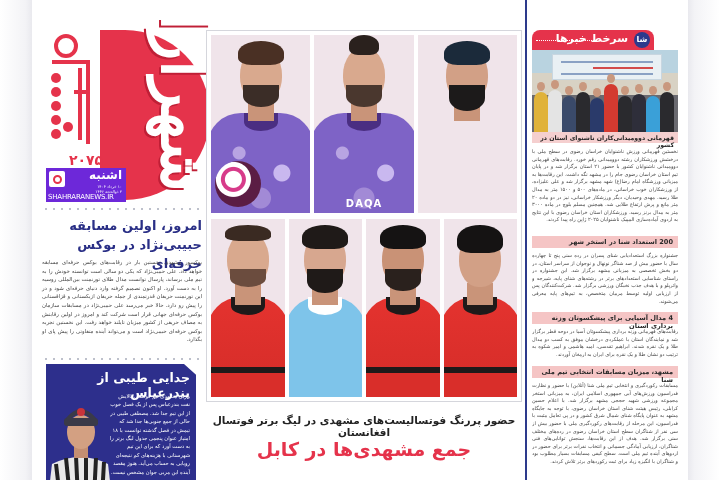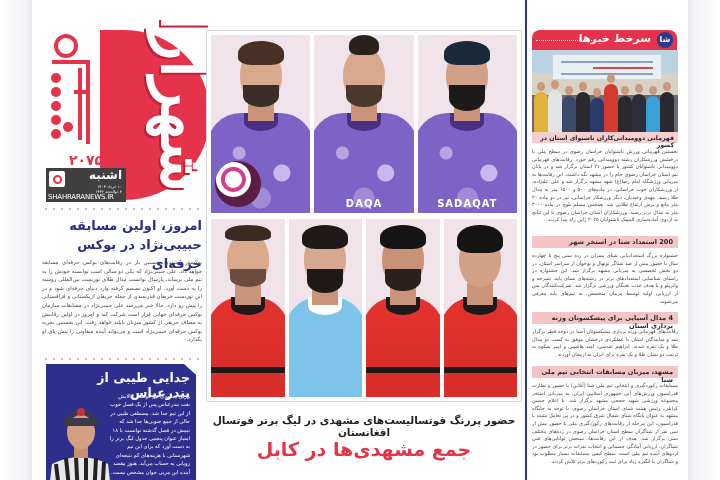--- a/index.html
+++ b/index.html
@@ -19,21 +19,21 @@
   .logo-circle { position: absolute; left: 58px; top: 12px; width: 110px; height: 170px;
     background: #e5334b; border-radius: 0 90px 90px 0; }
   .logo-word { position: absolute; left: 72px; top: 14px; width: 96px; height: 160px;
     color: #fff; font-family: "DejaVu Serif", serif; font-size: 62px; font-weight: bold;
     line-height: 54px; writing-mode: vertical-rl; text-align: center; direction: rtl;
     text-shadow: 2px 2px 0 #c01f36; }
   .logo-pattern { position: absolute; left: 2px; top: 14px; width: 54px; height: 118px; }
   .issue-number { position: absolute; left: 6px; top: 134px; width: 76px; text-align: center;
     color: #e5334b; font-weight: bold; font-size: 14px; letter-spacing: 6px; direction: rtl; }
   .date-box { position: absolute; left: 4px; top: 150px; width: 80px; height: 34px;
-    background: #404040; color: #fff; padding: 4px 3px; }
+    background: #6d28d9; color: #fff; padding: 4px 3px; }
   .date-day { position: absolute; right: 4px; top: 0; font-size: 12px; font-weight: bold; direction: rtl; }
   .date-line { position: absolute; right: 4px; font-size: 4px; direction: rtl; }
   .date-line.l1 { top: 16px; } .date-line.l2 { top: 21px; }
   .date-logo { position: absolute; left: 3px; top: 3px; width: 16px; height: 16px; background:#fff; border-radius: 2px;
     display:flex; align-items:center; justify-content:center; }
   .date-logo span { width: 9px; height: 9px; border-radius: 50%; border: 2px solid #e5334b; }
   .date-site { position: absolute; left: 2px; bottom: 1px; font-size: 7px; letter-spacing: -0.2px; }
 
   .dotted-rule { position: absolute; left: 0; width: 160px; height: 2px;
     background-image: radial-gradient(circle, #b9bcc8 0.7px, transparent 0.8px);
@@ -85,21 +85,21 @@
 
   .sub-headline { position: absolute; left: 0; top: 384px; width: 316px; text-align: center; direction: rtl;
     color: #222; font-weight: bold; font-size: 10.5px; }
   .main-headline { position: absolute; left: 0; top: 402px; width: 316px; text-align: center; direction: rtl;
     color: #e5334b; font-weight: bold; font-size: 19px; line-height: 34px; }
 
   .col-divider { position: absolute; left: 493px; top: 0; width: 2px; height: 480px; background: #2d3a8c; }
 
   
   .right-col { position: absolute; left: 500px; top: 30px; width: 146px; height: 450px; }
-  .news-header { position: absolute; left: 0; top: 0; width: 145px; height: 20px; background: #e5334b;
+  .news-header { position: absolute; left: 0; top: 0; width: 122px; height: 20px; background: #e5334b;
     border-radius: 8px 8px 0 0; }
   .news-header-title { position: absolute; right: 26px; top: 2px; color: #fff; font-weight: bold; font-size: 11px; direction: rtl; }
   .news-header-dots { position: absolute; left: 4px; top: 10px; width: 60px; height: 1px;
     border-top: 1px dotted #fff; }
   .news-logo { position: absolute; right: 4px; top: 2px; width: 16px; height: 16px; border-radius: 50%; background: #2d3a8c;
     color: #fff; font-size: 8px; line-height: 16px; text-align: center; font-weight: bold; }
   .news-photo { position: absolute; left: 0; top: 20px; width: 146px; height: 82px; overflow: hidden;
     background: linear-gradient(to bottom, #b9d3e0 0 28%, #d8d2c4 28% 55%, #6a6a70 55%); }
   .banner { position: absolute; left: 20px; top: 4px; width: 110px; height: 26px; background: #e9f0f4; border: 1px solid #c8d6e0; }
   .banner-line { position: absolute; left: 8px; right: 8px; height: 2px; background: #8aa1c4; }
@@ -191,24 +191,20 @@
           <div class="jersey purple">
               <div class="collar"></div>
               <div class="jersey-text">DAQA</div>
             </div>
           <div class="neck"></div>
             <div class="face"></div>
             <div class="hair" style="top:0;height:20px;width:30px;margin-left:-15px;"></div>
             <div class="beard" style="background:#4a372e"></div>
         </div>
         <div class="photo">
-          <div class="jersey purple">
-              <div class="collar"></div>
-              <div class="jersey-text">SADAQAT</div>
-            </div>
           <div class="neck"></div>
             <div class="face" style="background:#d2a086"></div>
             <div class="hair" style="background:#1b2a3a"></div>
             <div class="beard" style="background:#1c1a1a;height:26px"></div>
         </div>
       </div>
       <div class="photo-row">
         <div class="photo">
           <div class="jersey red">
               <div class="collar"></div>

